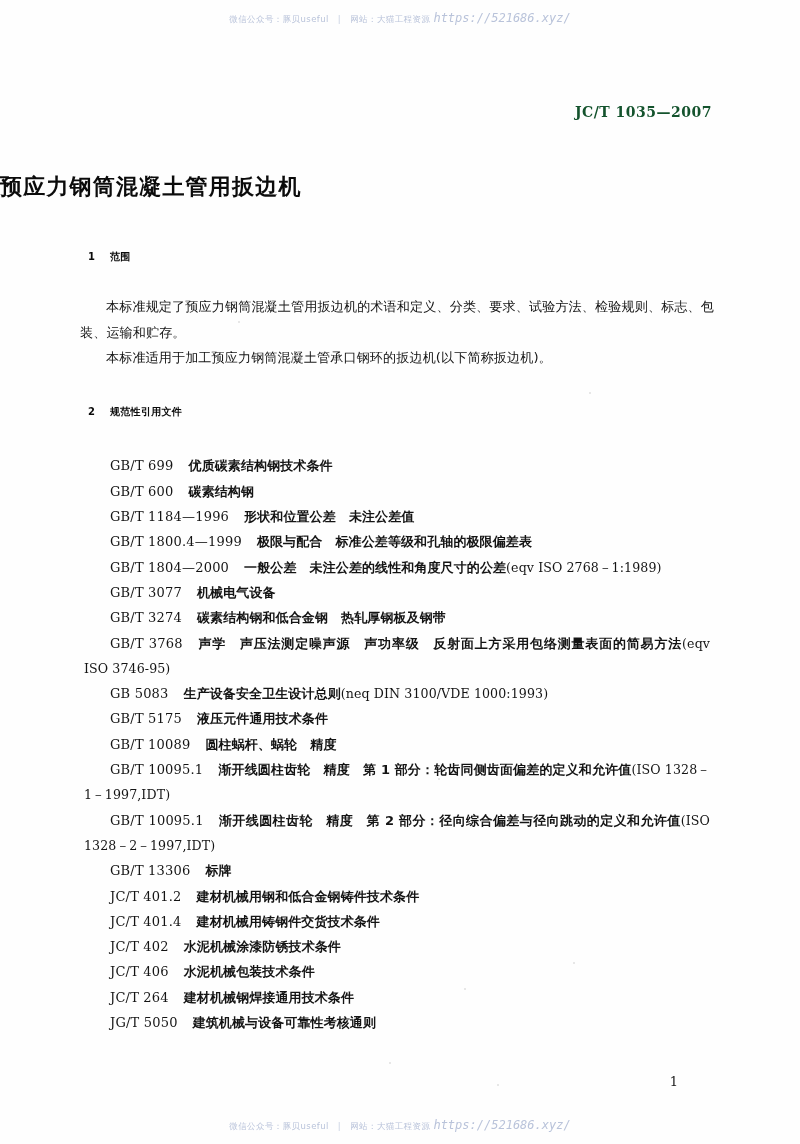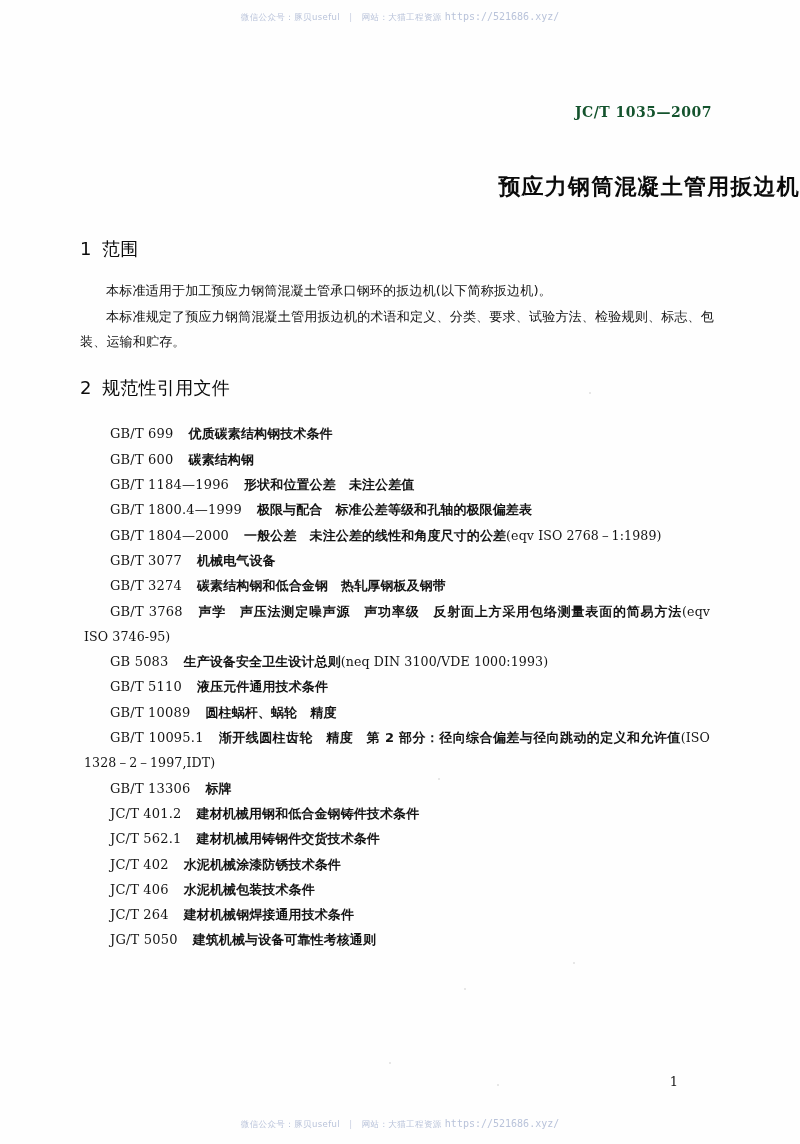--- a/index.html
+++ b/index.html
@@ -36,22 +36,23 @@
     color: #b9c3da;
     white-space: nowrap;
   }
   .watermark .sep {
     display: inline-block;
     padding: 0 6px;
     color: #c6cee0;
   }
   .watermark .url {
     font-family: "DejaVu Sans Mono", "Liberation Mono", monospace;
-    font-size: 10px;
+    font-size: 12px;
     letter-spacing: 0;
+    font-style: italic;
   }
   .watermark-top { top: 11px; }
   .watermark-bottom { top: 1118px; }
 
   
   .std-number {
     position: absolute;
     top: 104px;
     right: 88px;
     font-family: "DejaVu Serif", "Liberation Serif", serif;
@@ -61,43 +62,43 @@
     color: #14532d;
     white-space: nowrap;
   }
 
   
   .doc-title {
     position: absolute;
     top: 172px;
     left: 0;
     width: 800px;
-    text-align: right;
+    text-align: left;
     font-family: "DejaVu Sans", "Liberation Sans", sans-serif;
     font-size: 22px;
     font-weight: bold;
     letter-spacing: 1.2px;
     color: #0b0b0b;
   }
 
   
   .content {
     position: absolute;
     left: 80px;
     top: 236px;
     width: 634px;
     font-size: 13.1px;
     line-height: 25.3px;
     color: #141414;
   }
 
   h2.section {
-    margin: 0;
-    font-size: 18px;
-    font-weight: normal;
+    margin: 8px;
+    font-size: 10px;
+    font-weight: bold;
     letter-spacing: 0.3px;
     line-height: 25.3px;
     color: #0b0b0b;
   }
   h2.section .num {
     display: inline-block;
     min-width: 22px;
     font-family: "DejaVu Sans", "Liberation Sans", sans-serif;
   }
 
@@ -183,46 +184,47 @@
   <div class="std-number">JC/T 1035—2007</div>
 
   <div class="doc-title">预应力钢筒混凝土管用扳边机</div>
 
   <div class="content">
 
     <h2 class="section">
       <span class="num">1</span><span>范围</span>
     </h2>
     <div class="gap-md"></div>
+    <p class="para">本标准规定了预应力钢筒混凝土管用扳边机的术语和定义、分类、要求、试验方法、检验规则、标志、包装、运输和贮存。</p>
     <p class="para">本标准适用于加工预应力钢筒混凝土管承口钢环的扳边机(以下简称扳边机)。</p>
-    <p class="para">本标准规定了预应力钢筒混凝土管用扳边机的术语和定义、分类、要求、试验方法、检验规则、标志、包装、运输和贮存。</p>
 
     <div class="gap-lg"></div>
 
     <h2 class="section">
       <span class="num">2</span><span>规范性引用文件</span>
     </h2>
     <div class="gap-md"></div>
 
     <ul class="ref-list">
       <li class="hang"><span class="code">GB/T 699</span><span class="sp2"></span><span class="cn">优质碳素结构钢技术条件</span><span class="lat"></span></li>
       <li class="hang"><span class="code">GB/T 600</span><span class="sp2"></span><span class="cn">碳素结构钢</span><span class="lat"></span></li>
       <li class="hang"><span class="code">GB/T 1184—1996</span><span class="sp2"></span><span class="cn">形状和位置公差　未注公差值</span><span class="lat"></span></li>
       <li class="hang"><span class="code">GB/T 1800.4—1999</span><span class="sp2"></span><span class="cn">极限与配合　标准公差等级和孔轴的极限偏差表</span><span class="lat"></span></li>
       <li class="hang"><span class="code">GB/T 1804—2000</span><span class="sp2"></span><span class="cn">一般公差　未注公差的线性和角度尺寸的公差</span><span class="lat">(eqv ISO 2768－1:1989)</span></li>
       <li class="hang"><span class="code">GB/T 3077</span><span class="sp2"></span><span class="cn">机械电气设备</span><span class="lat"></span></li>
       <li class="hang"><span class="code">GB/T 3274</span><span class="sp2"></span><span class="cn">碳素结构钢和低合金钢　热轧厚钢板及钢带</span><span class="lat"></span></li>
       <li class="hang"><span class="code">GB/T 3768</span><span class="sp2"></span><span class="cn">声学　声压法测定噪声源　声功率级　反射面上方采用包络测量表面的简易方法</span><span class="lat">(eqv ISO 3746-95)</span></li>
       <li class="hang"><span class="code">GB 5083</span><span class="sp2"></span><span class="cn">生产设备安全卫生设计总则</span><span class="lat">(neq DIN 3100/VDE 1000:1993)</span></li>
-      <li class="hang"><span class="code">GB/T 5110</span><span class="sp2"></span><span class="cn">液压元件通用技术条件</span><span class="lat"></span></li>
+      <li class="hang"><span class="code">GB/T 5175</span><span class="sp2"></span><span class="cn">液压元件通用技术条件</span><span class="lat"></span></li>
       <li class="hang"><span class="code">GB/T 10089</span><span class="sp2"></span><span class="cn">圆柱蜗杆、蜗轮　精度</span><span class="lat"></span></li>
+      <li class="hang"><span class="code">GB/T 10095.1</span><span class="sp2"></span><span class="cn">渐开线圆柱齿轮　精度　第 1 部分：轮齿同侧齿面偏差的定义和允许值</span><span class="lat">(ISO 1328－1－1997,IDT)</span></li>
       <li class="hang"><span class="code">GB/T 10095.1</span><span class="sp2"></span><span class="cn">渐开线圆柱齿轮　精度　第 2 部分：径向综合偏差与径向跳动的定义和允许值</span><span class="lat">(ISO 1328－2－1997,IDT)</span></li>
       <li class="hang"><span class="code">GB/T 13306</span><span class="sp2"></span><span class="cn">标牌</span><span class="lat"></span></li>
       <li class="hang"><span class="code">JC/T 401.2</span><span class="sp2"></span><span class="cn">建材机械用钢和低合金钢铸件技术条件</span><span class="lat"></span></li>
-      <li class="hang"><span class="code">JC/T 562.1</span><span class="sp2"></span><span class="cn">建材机械用铸钢件交货技术条件</span><span class="lat"></span></li>
+      <li class="hang"><span class="code">JC/T 401.4</span><span class="sp2"></span><span class="cn">建材机械用铸钢件交货技术条件</span><span class="lat"></span></li>
       <li class="hang"><span class="code">JC/T 402</span><span class="sp2"></span><span class="cn">水泥机械涂漆防锈技术条件</span><span class="lat"></span></li>
       <li class="hang"><span class="code">JC/T 406</span><span class="sp2"></span><span class="cn">水泥机械包装技术条件</span><span class="lat"></span></li>
       <li class="hang"><span class="code">JC/T 264</span><span class="sp2"></span><span class="cn">建材机械钢焊接通用技术条件</span><span class="lat"></span></li>
       <li class="hang"><span class="code">JG/T 5050</span><span class="sp2"></span><span class="cn">建筑机械与设备可靠性考核通则</span><span class="lat"></span></li>
     </ul>
 
     <div class="gap-lg"></div>
 
   </div>
 

